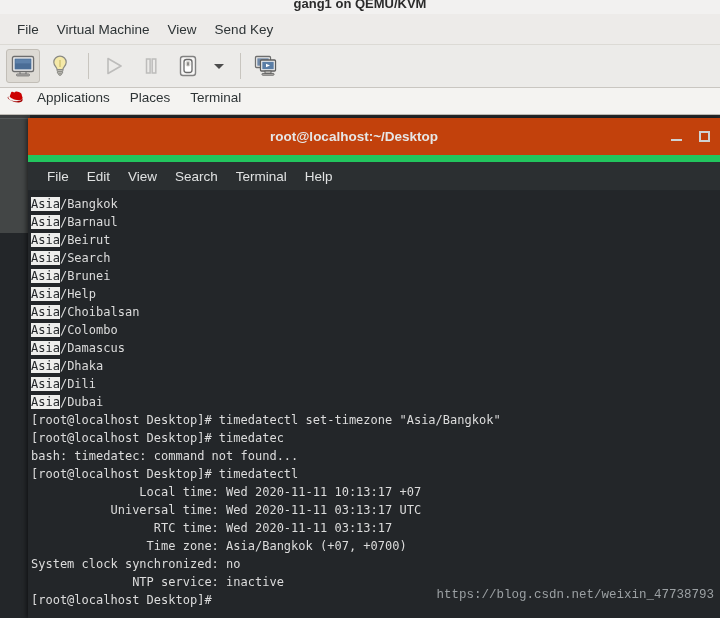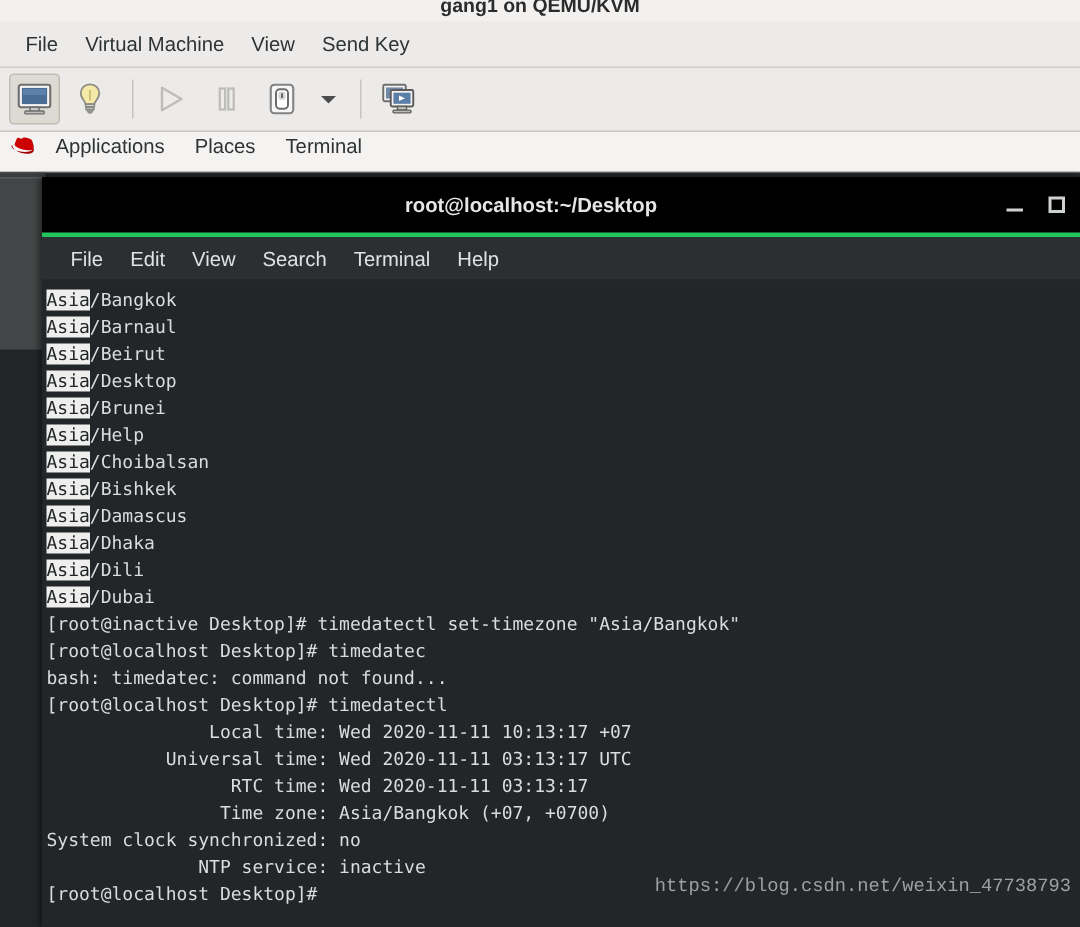--- a/index.html
+++ b/index.html
@@ -150,22 +150,22 @@
   .term-window {
     position: absolute;
     left: 28px; top: 118px;
     width: 692px; height: 500px;
     background: #2b2f31;
     box-shadow: -2px 0 4px rgba(0,0,0,0.45);
   }
   .term-titlebar {
     position: relative;
     height: 37px;
-    background: #000000;
-    border-bottom: 3px solid #22c55e;
+    background: #c2410c;
+    border-bottom: 7px solid #22c55e;
   }
   .term-title {
     position: absolute;
     left: 0; top: 0;
     width: 652px; height: 37px;
     line-height: 37px;
     text-align: center;
     font-size: 13.5px;
     font-weight: bold;
     color: #e6e6e6;
@@ -367,30 +367,30 @@
         <div class="tm-item">Search</div>
         <div class="tm-item">Terminal</div>
         <div class="tm-item">Help</div>
       </div>
 
     <div class="term-body">
       <div id="term-lines">
           <div class="term-line"><span class="hl">Asia</span><span>/Bangkok</span></div>
           <div class="term-line"><span class="hl">Asia</span><span>/Barnaul</span></div>
           <div class="term-line"><span class="hl">Asia</span><span>/Beirut</span></div>
-          <div class="term-line"><span class="hl">Asia</span><span>/Desktop</span></div>
+          <div class="term-line"><span class="hl">Asia</span><span>/Search</span></div>
           <div class="term-line"><span class="hl">Asia</span><span>/Brunei</span></div>
           <div class="term-line"><span class="hl">Asia</span><span>/Help</span></div>
           <div class="term-line"><span class="hl">Asia</span><span>/Choibalsan</span></div>
-          <div class="term-line"><span class="hl">Asia</span><span>/Bishkek</span></div>
+          <div class="term-line"><span class="hl">Asia</span><span>/Colombo</span></div>
           <div class="term-line"><span class="hl">Asia</span><span>/Damascus</span></div>
           <div class="term-line"><span class="hl">Asia</span><span>/Dhaka</span></div>
           <div class="term-line"><span class="hl">Asia</span><span>/Dili</span></div>
           <div class="term-line"><span class="hl">Asia</span><span>/Dubai</span></div>
-          <div class="term-line"><span>[root@inactive Desktop]# timedatectl set-timezone "Asia/Bangkok"</span></div>
+          <div class="term-line"><span>[root@localhost Desktop]# timedatectl set-timezone "Asia/Bangkok"</span></div>
           <div class="term-line"><span>[root@localhost Desktop]# timedatec</span></div>
           <div class="term-line"><span>bash: timedatec: command not found...</span></div>
           <div class="term-line"><span>[root@localhost Desktop]# timedatectl</span></div>
           <div class="term-line"><span>               Local time: Wed 2020-11-11 10:13:17 +07</span></div>
           <div class="term-line"><span>           Universal time: Wed 2020-11-11 03:13:17 UTC</span></div>
           <div class="term-line"><span>                 RTC time: Wed 2020-11-11 03:13:17</span></div>
           <div class="term-line"><span>                Time zone: Asia/Bangkok (+07, +0700)</span></div>
           <div class="term-line"><span>System clock synchronized: no</span></div>
           <div class="term-line"><span>              NTP service: inactive</span></div>
           <div class="term-line"><span>[root@localhost Desktop]# </span></div>

